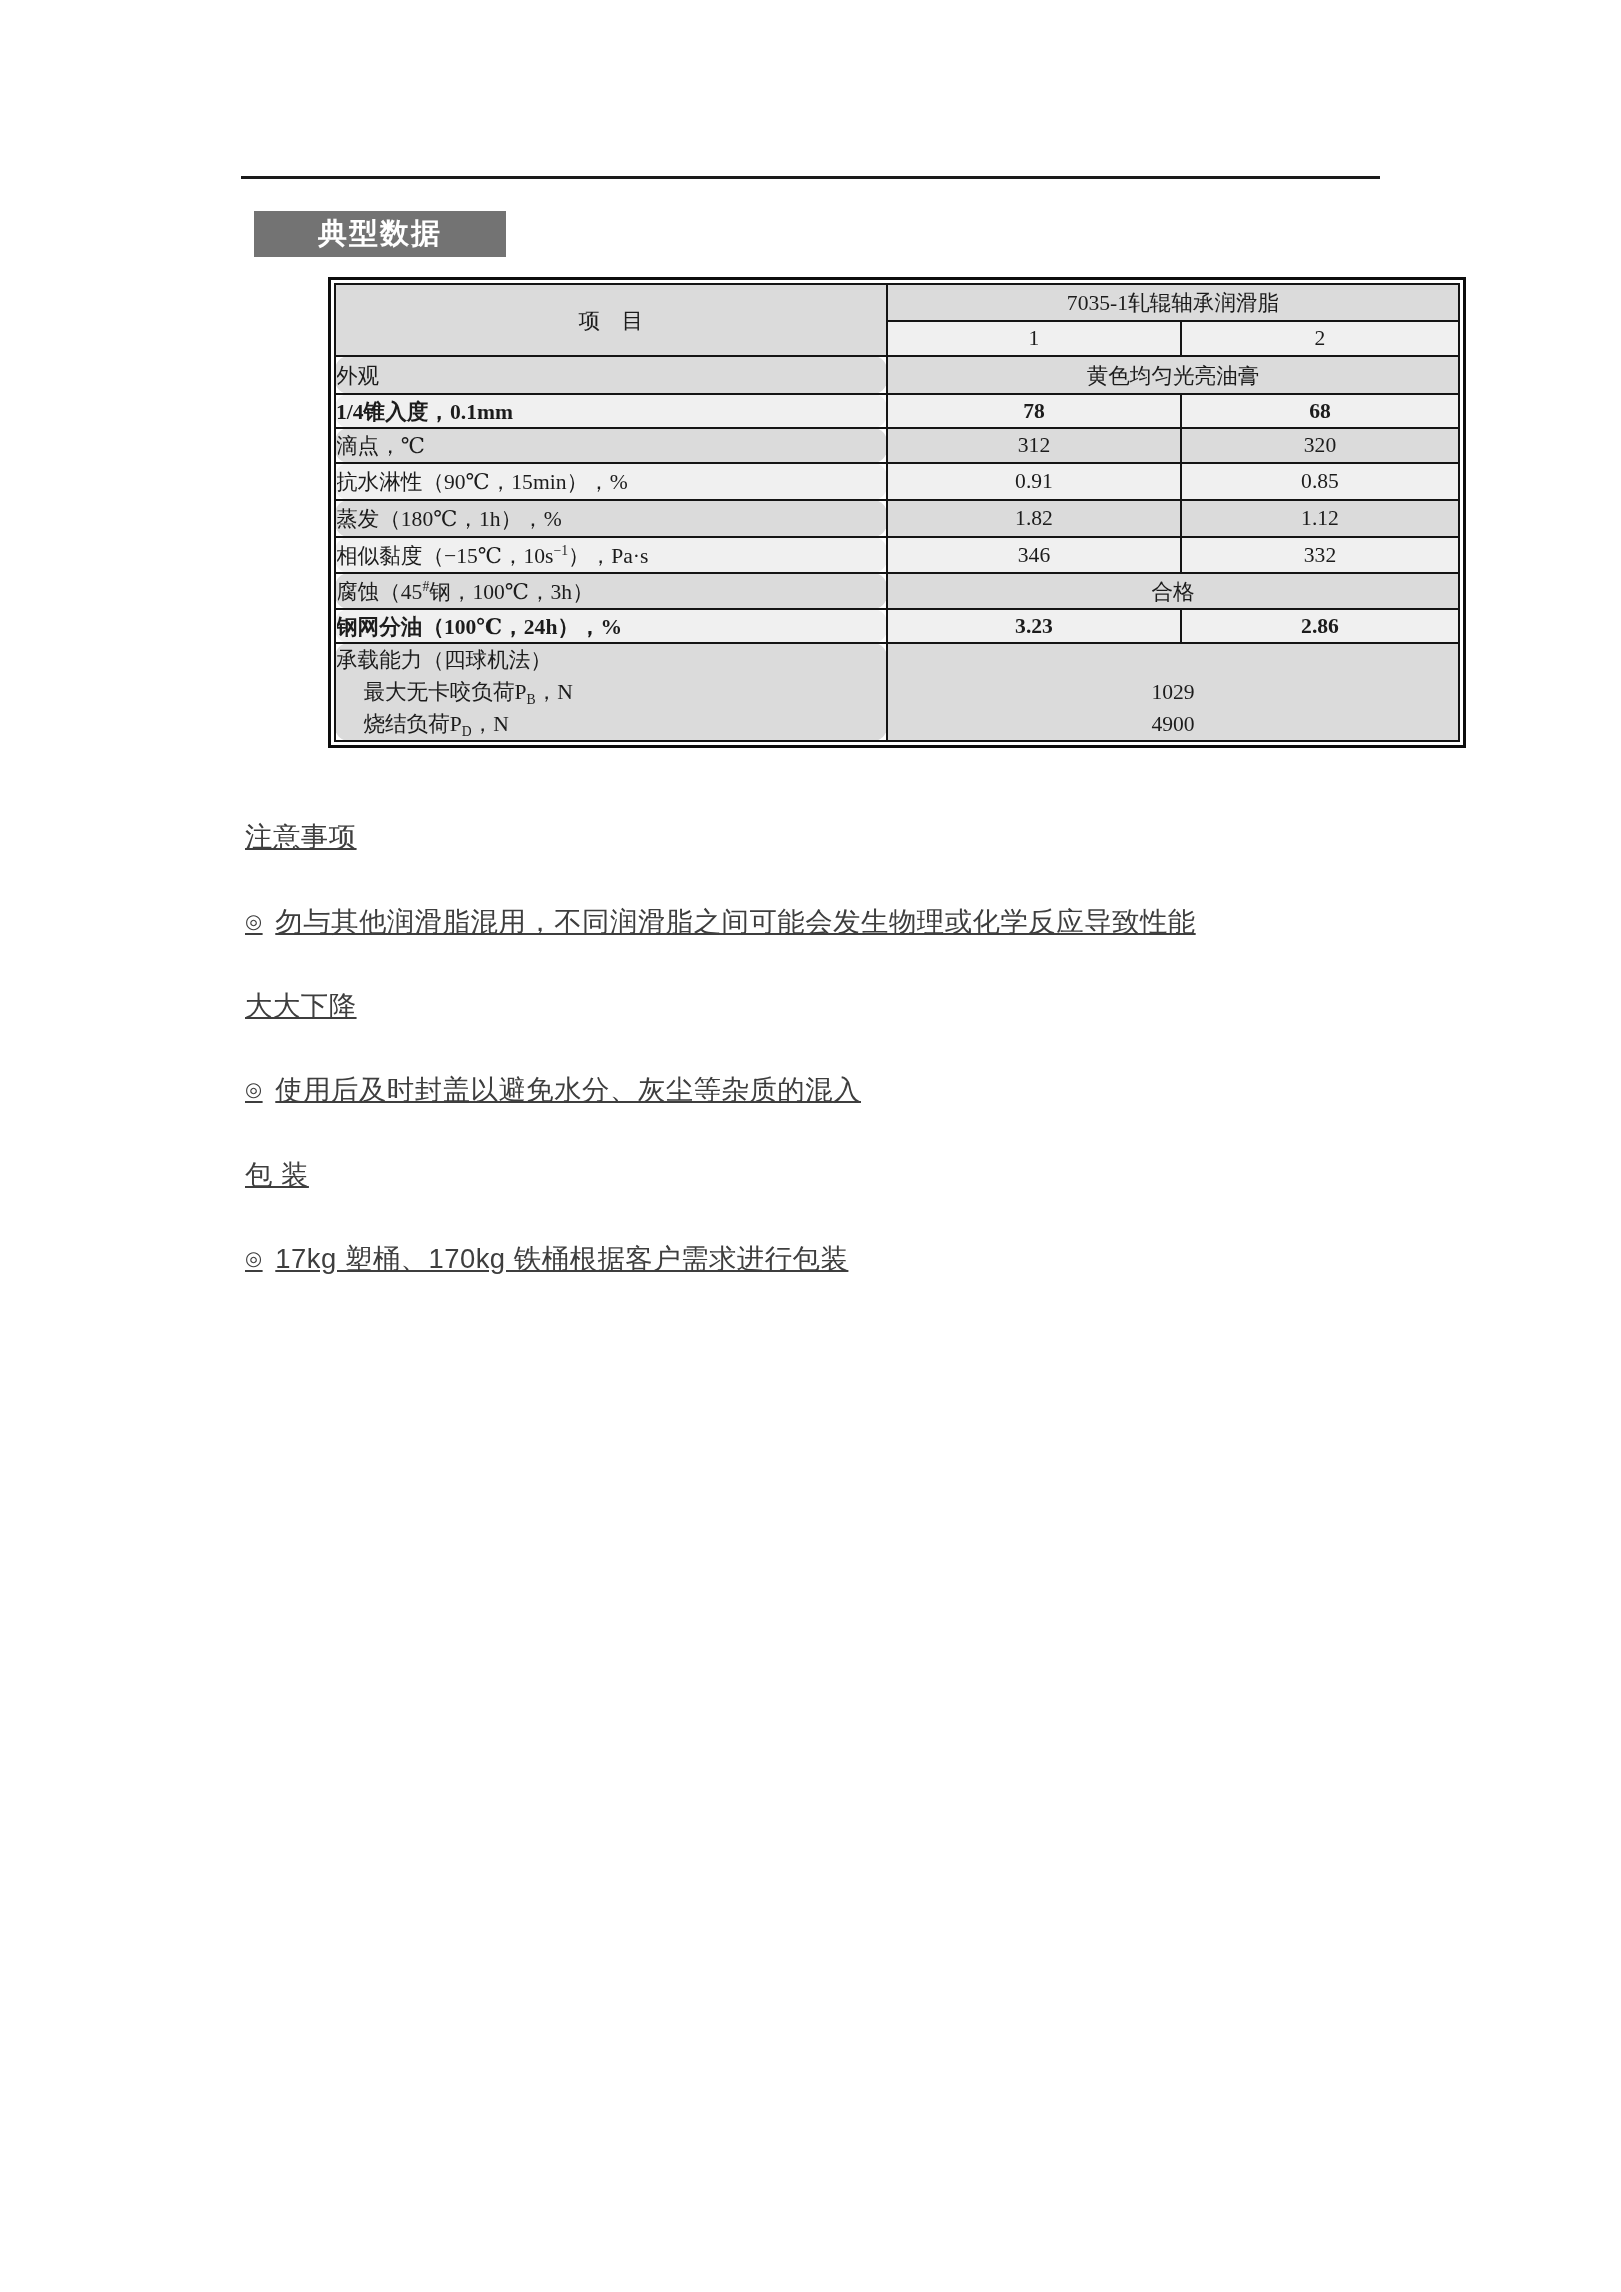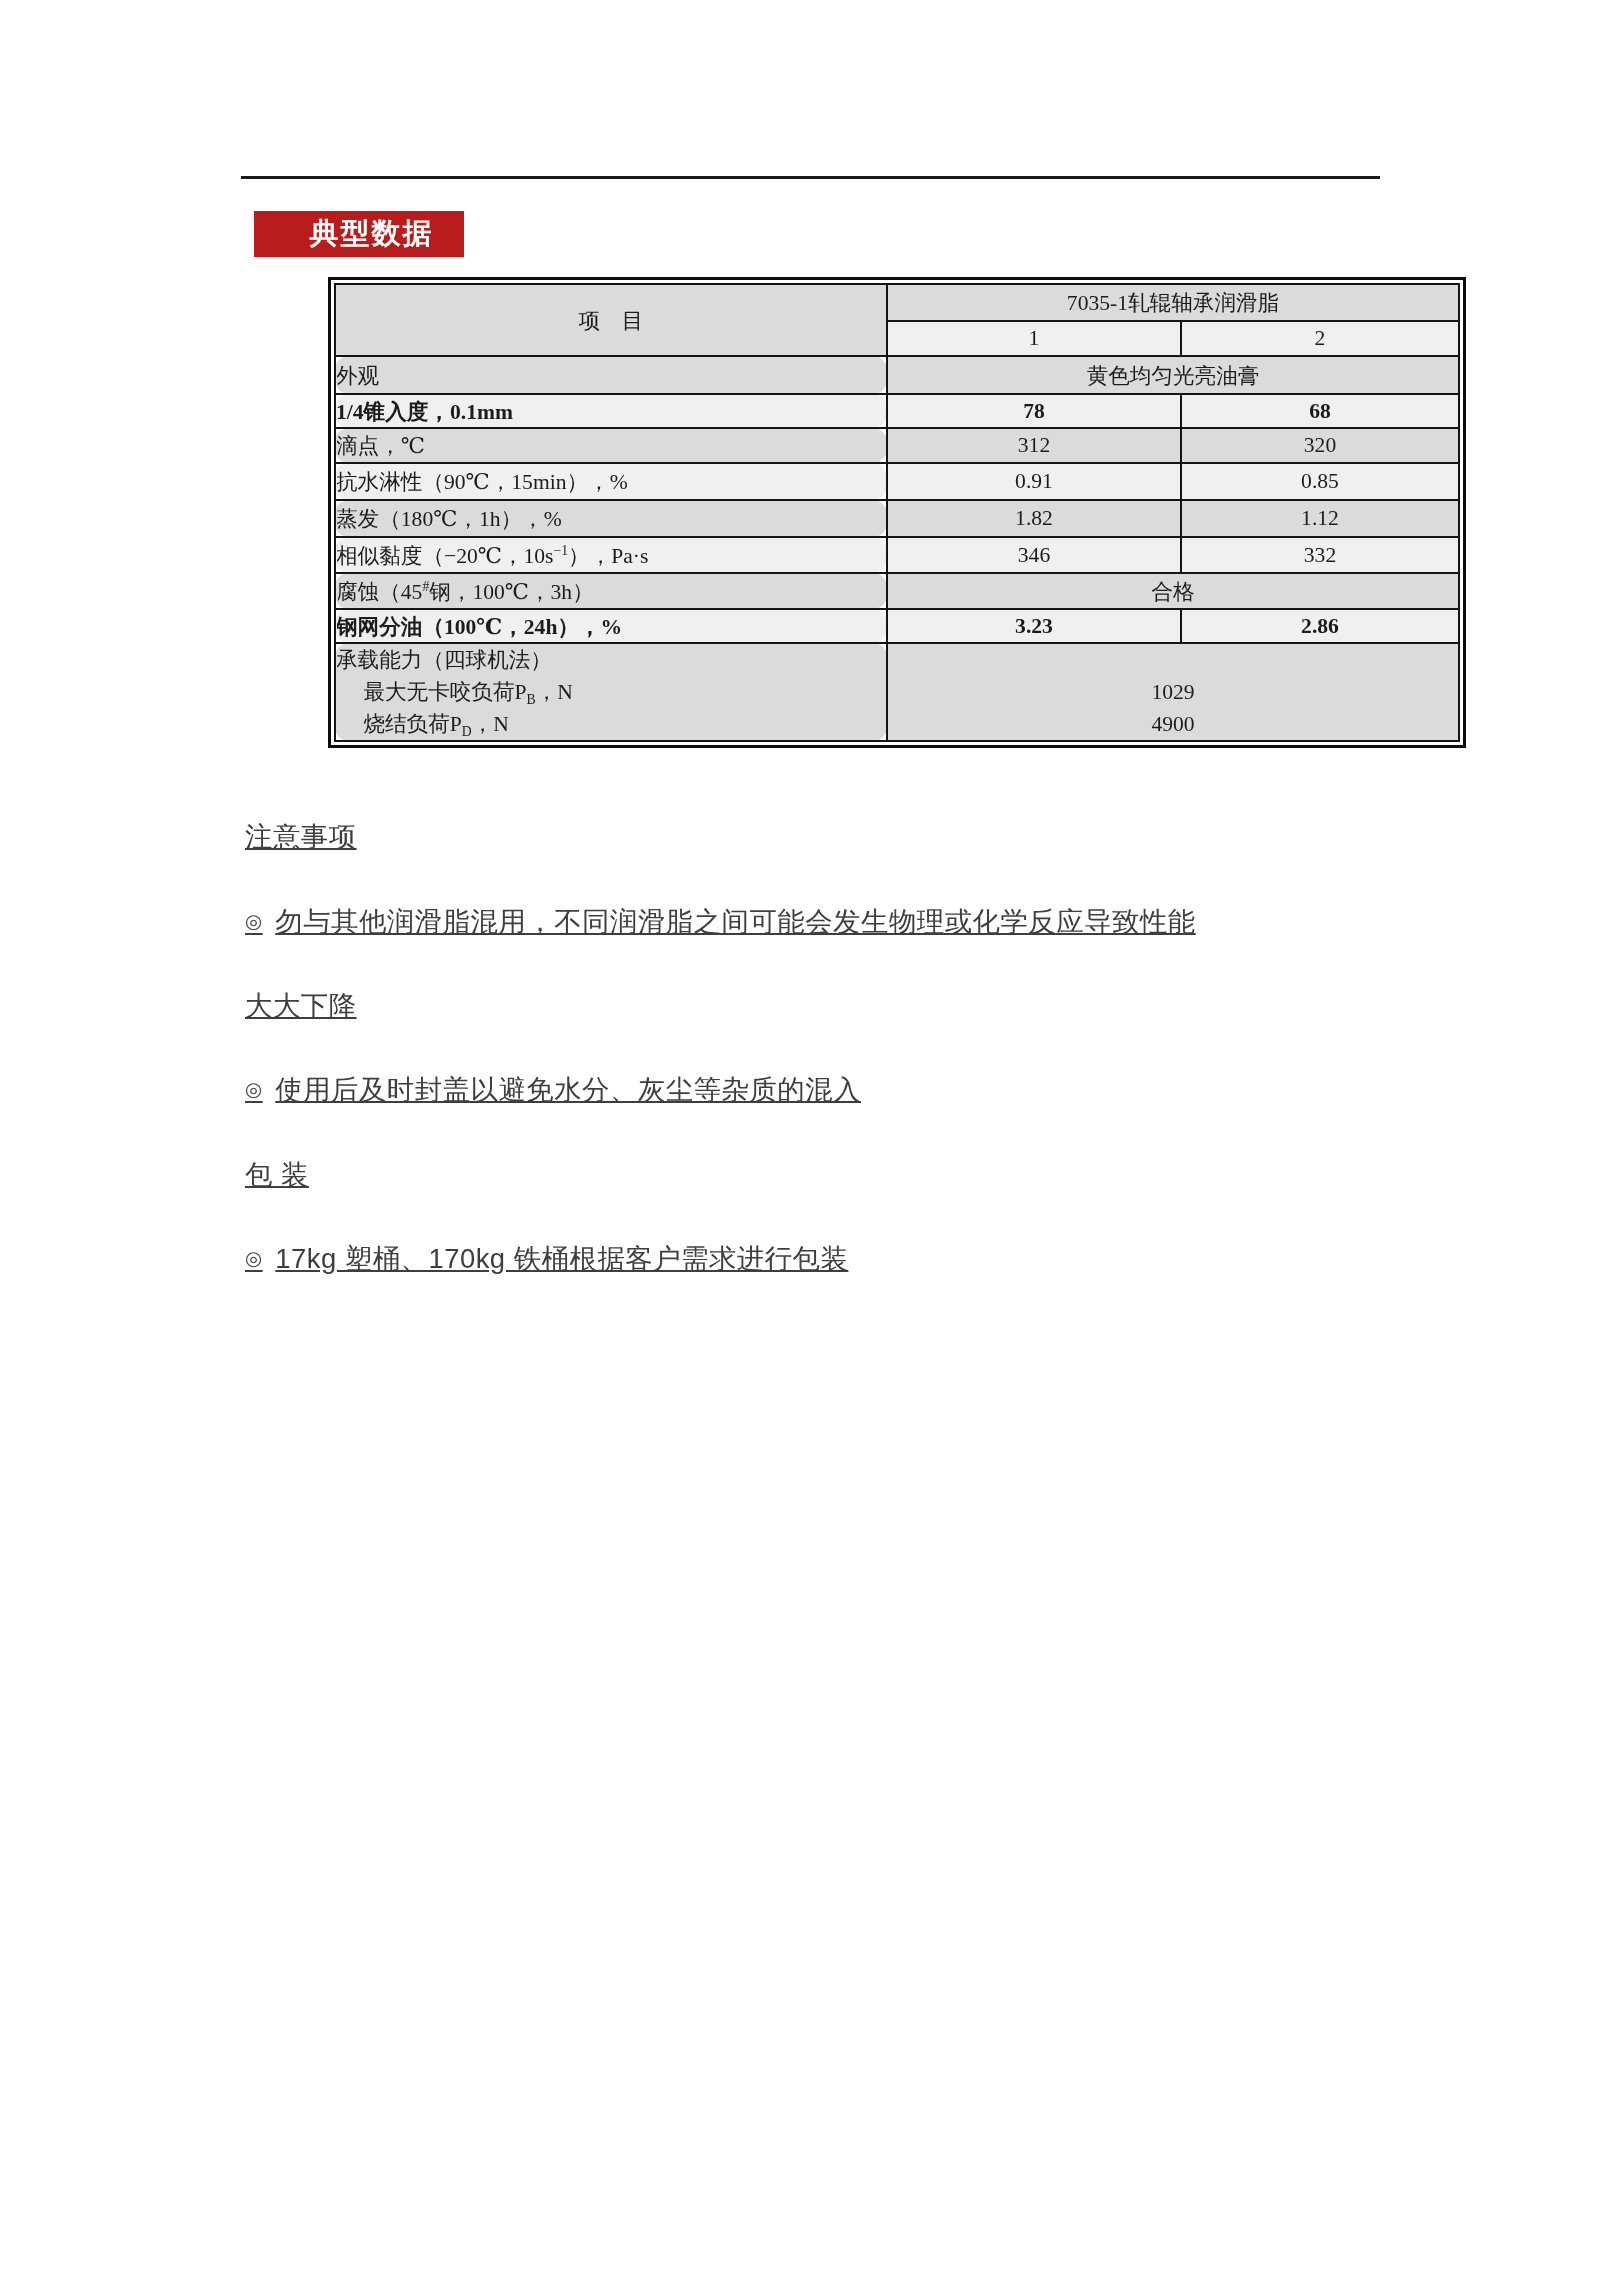--- a/index.html
+++ b/index.html
@@ -12,24 +12,24 @@
     font-family:"Liberation Sans","DejaVu Sans",sans-serif;
   }
   
   .top-rule{
     position:absolute;left:241px;top:176px;
     width:1139px;height:2.9px;background:#1a1a1a;
   }
   
   .badge{
     position:absolute;left:254px;top:211px;
-    width:185px;height:46px;
-    background:#b91c1c;
+    width:252px;height:46px;
+    background:#737373;
     display:flex;align-items:center;justify-content:center;
-    color:#ffffff;font-size:29px;font-weight:bold;letter-spacing:2px;padding-left:25px;
+    color:#ffffff;font-size:29px;font-weight:bold;letter-spacing:2px;
   }
   
   .table-wrap{
     position:absolute;left:328px;top:277px;
     border:3.9px solid #0d0d0d;
     padding:3px;
     background:#ffffff;
   }
   table.spec{
     border-collapse:collapse;
@@ -114,21 +114,21 @@
         <td class="light item">抗水淋性（90℃，15min），%</td>
         <td class="light center">0.91</td>
         <td class="light center">0.85</td>
       </tr>
       <tr class="h38">
         <td class="dark item">蒸发（180℃，1h），%</td>
         <td class="dark center">1.82</td>
         <td class="dark center">1.12</td>
       </tr>
       <tr class="h37">
-        <td class="light item"><span>相似黏度（−20℃，10s</span><span class="supmark">−1</span><span>），Pa·s</span></td>
+        <td class="light item"><span>相似黏度（−15℃，10s</span><span class="supmark">−1</span><span>），Pa·s</span></td>
         <td class="light center">346</td>
         <td class="light center">332</td>
       </tr>
       <tr class="h37">
         <td class="dark item"><span>腐蚀（45</span><span class="supmark">#</span><span>钢，100℃，3h）</span></td>
         <td class="dark center" colspan="2">合格</td>
       </tr>
       <tr class="h35">
         <td class="light item">钢网分油（100℃，24h），%</td>
         <td class="light center">3.23</td>

